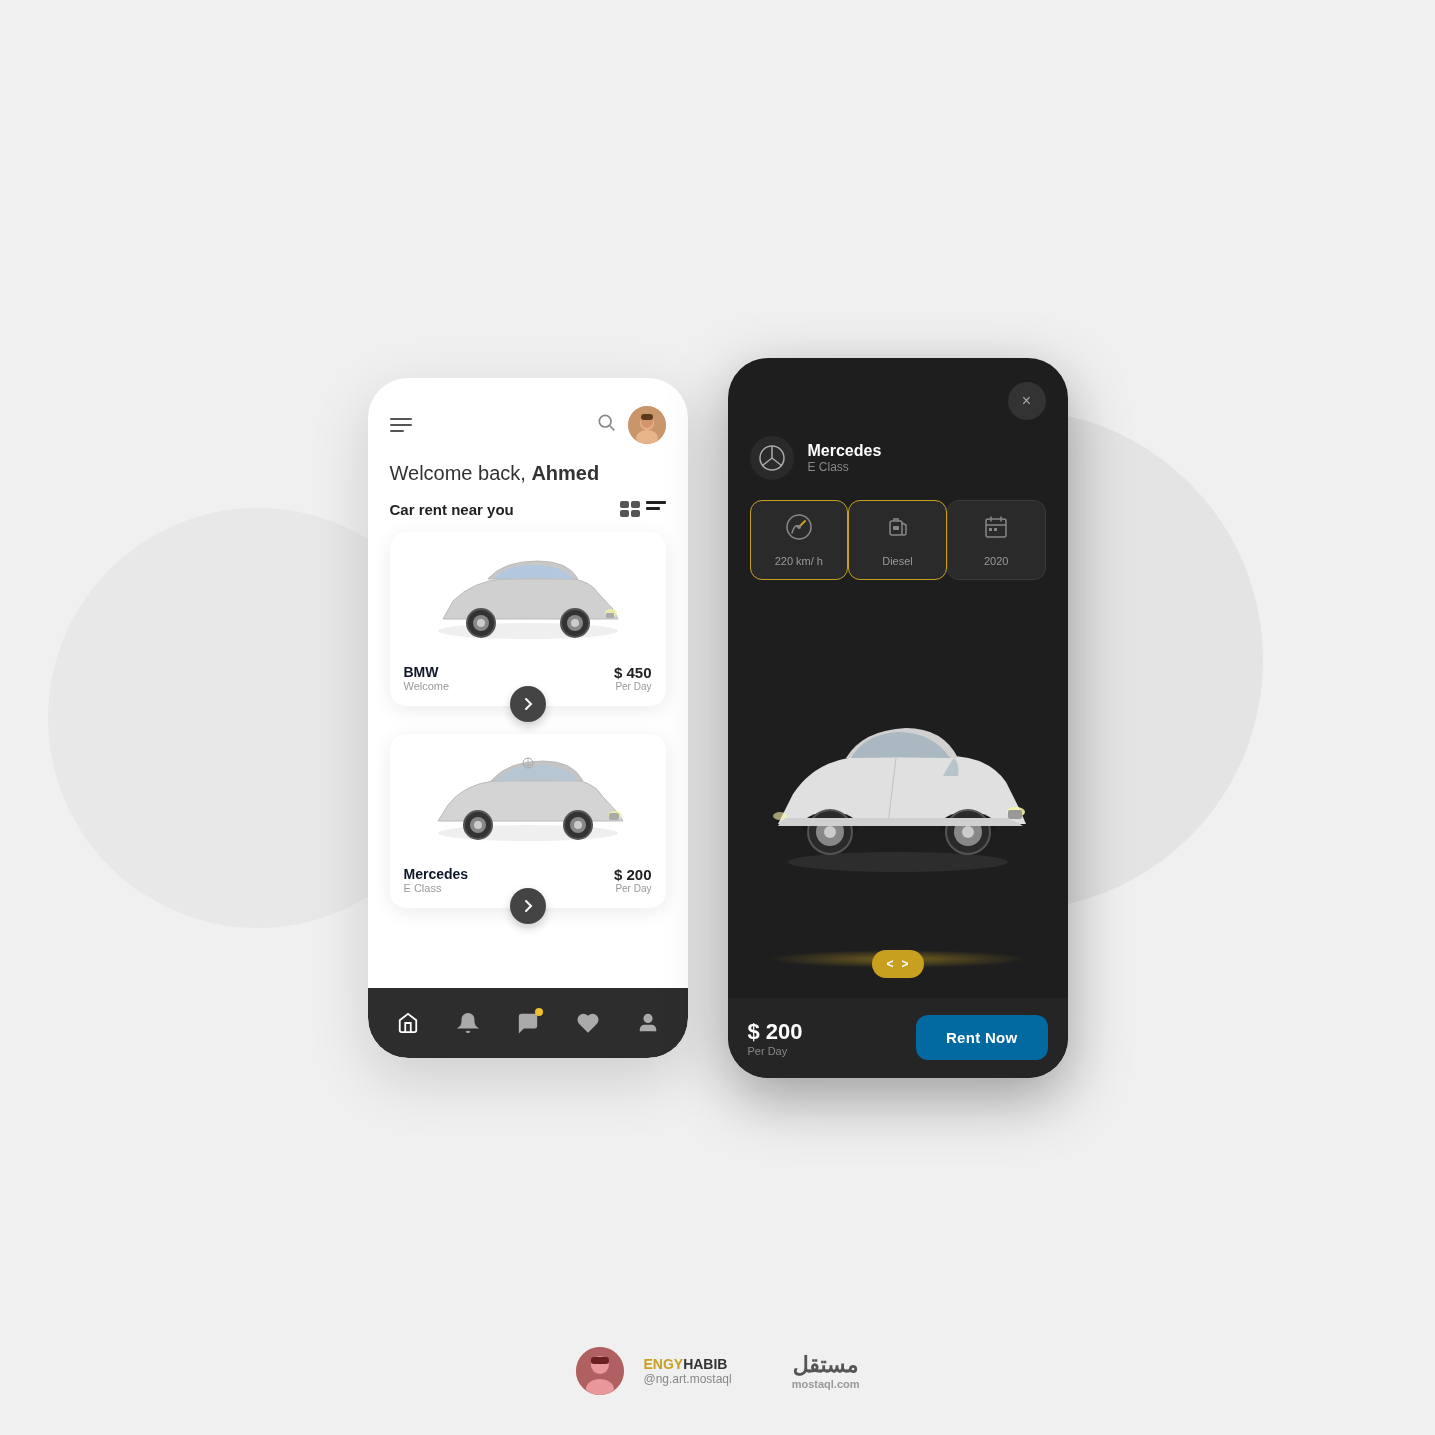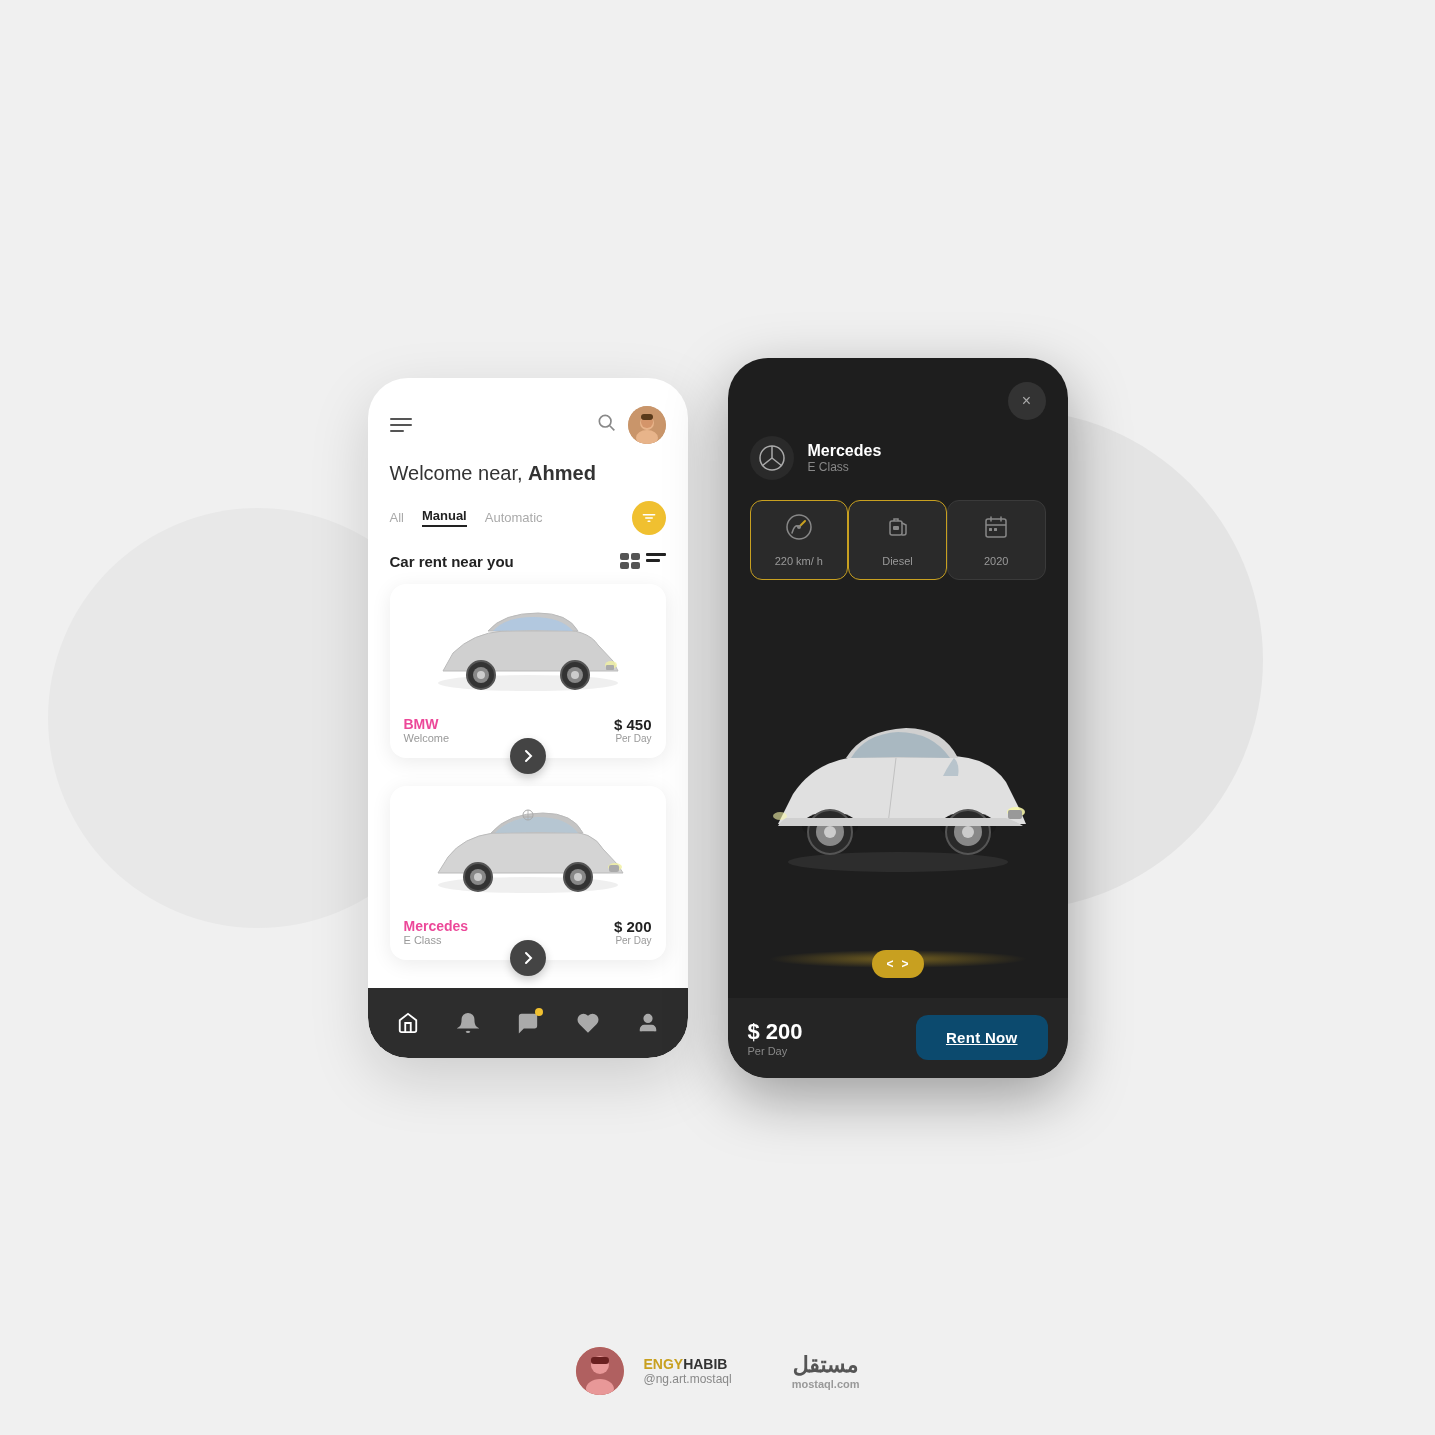--- a/index.html
+++ b/index.html
@@ -215,21 +215,21 @@
       margin-bottom: 10px;
     }
     .car-card-footer {
       display: flex;
       align-items: flex-end;
       justify-content: space-between;
     }
     .car-name {
       font-size: 14px;
       font-weight: 700;
-      color: #ec4899;
+      color: #0f172a;
     }
     .car-type {
       font-size: 11px;
       color: #999;
     }
     .car-price-block {
       text-align: right;
     }
     .car-price {
       font-size: 15px;
@@ -440,30 +440,29 @@
     .price-block-dark .price-value {
       font-size: 22px;
       font-weight: 800;
       color: #fff;
     }
     .price-block-dark .price-per {
       font-size: 11px;
       color: #888;
     }
     .rent-now-btn {
-      background: #0c4a6e;
+      background: #0369a1;
       color: #fff;
       border: none;
       border-radius: 12px;
       padding: 14px 30px;
       font-size: 15px;
       font-weight: 700;
       cursor: pointer;
       letter-spacing: 0.3px;
-      text-decoration: underline;
     }
 
     
     .footer-area {
       position: absolute;
       bottom: 40px;
       left: 50%;
       transform: translateX(-50%);
       display: flex;
       align-items: center;
@@ -536,35 +535,23 @@
               <ellipse cx="19" cy="17" rx="7" ry="7" fill="#e8b48a"></ellipse>
               <ellipse cx="19" cy="32" rx="11" ry="8" fill="#e8b48a"></ellipse>
               <ellipse cx="19" cy="16" rx="6" ry="6" fill="#d4956a"></ellipse>
               <rect x="13" y="8" width="12" height="6" rx="3" fill="#5a3a1a"></rect>
             </svg>
           </div>
         </div>
       </div>
 
       <div class="welcome-text">
-        <span>Welcome near,</span> <strong>Ahmed</strong>
-      </div>
-
-      <div class="filter-tabs">
-        <div class="filter-tab">All</div>
-        <div class="filter-tab active">Manual</div>
-        <div class="filter-tab">Automatic</div>
-        <div class="filter-icon-btn">
-          <svg viewBox="0 0 20 20" fill="#fff">
-            <rect x="2" y="5" width="16" height="2" rx="1"></rect>
-            <rect x="5" y="9" width="10" height="2" rx="1"></rect>
-            <rect x="8" y="13" width="4" height="2" rx="1"></rect>
-          </svg>
-        </div>
-      </div>
+        <span>Welcome back,</span> <strong>Ahmed</strong>
+      </div>
+
 
       <div class="section-header">
         <span class="section-title">Car rent near you</span>
         <div class="view-icons">
           <div class="view-icon">
             <div class="dot"></div>
               <div class="dot"></div>
             <div class="dot"></div>
               <div class="dot"></div>
           </div>

